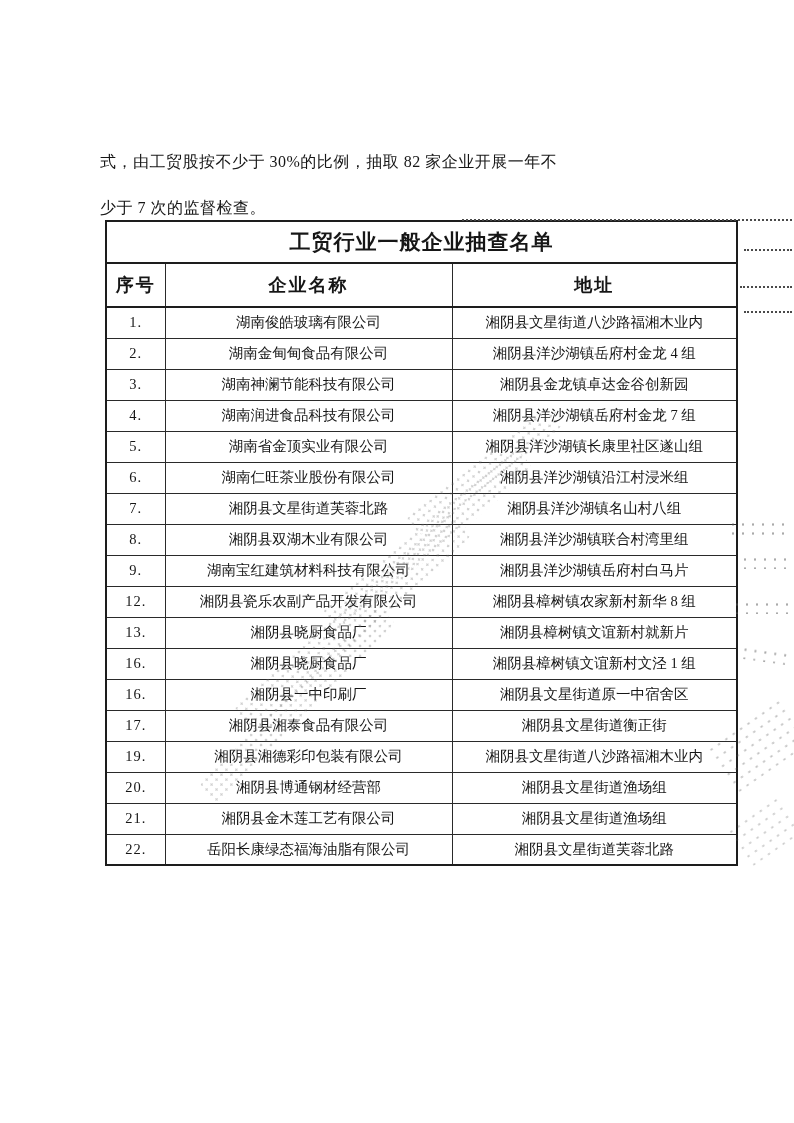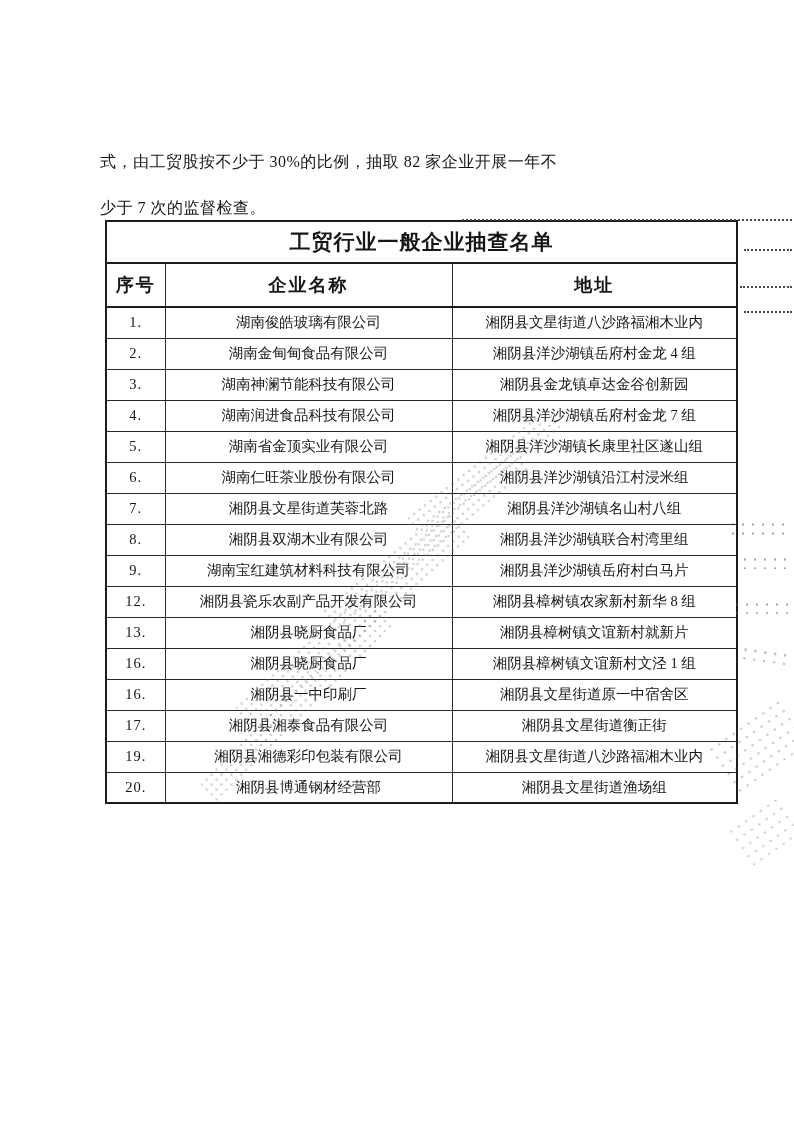--- a/index.html
+++ b/index.html
@@ -155,20 +155,30 @@
         <tr>
           <td>19.</td>
           <td>湘阴县湘德彩印包装有限公司</td>
           <td>湘阴县文星街道八沙路福湘木业内</td>
         </tr>
         <tr>
           <td>20.</td>
           <td>湘阴县博通钢材经营部</td>
           <td>湘阴县文星街道渔场组</td>
         </tr>
+        <tr>
+          <td>21.</td>
+          <td>湘阴县金木莲工艺有限公司</td>
+          <td>湘阴县文星街道渔场组</td>
+        </tr>
+        <tr>
+          <td>22.</td>
+          <td>岳阳长康绿态福海油脂有限公司</td>
+          <td>湘阴县文星街道芙蓉北路</td>
+        </tr>
       </tbody>
   </table>
 
   <div class="artifact dotline" style="left:462px;top:219px;width:330px;"></div>
   <div class="artifact dotline" style="left:744px;top:249px;width:48px;"></div>
   <div class="artifact dotline" style="left:740px;top:286px;width:52px;"></div>
   <div class="artifact dotline" style="left:744px;top:311px;width:48px;"></div>
   <div class="artifact speck" style="left:728px;top:520px;width:62px;height:16px;"></div>
   <div class="artifact speck" style="left:740px;top:555px;width:52px;height:14px;"></div>
   <div class="artifact speck" style="left:732px;top:600px;width:58px;height:14px;"></div>

